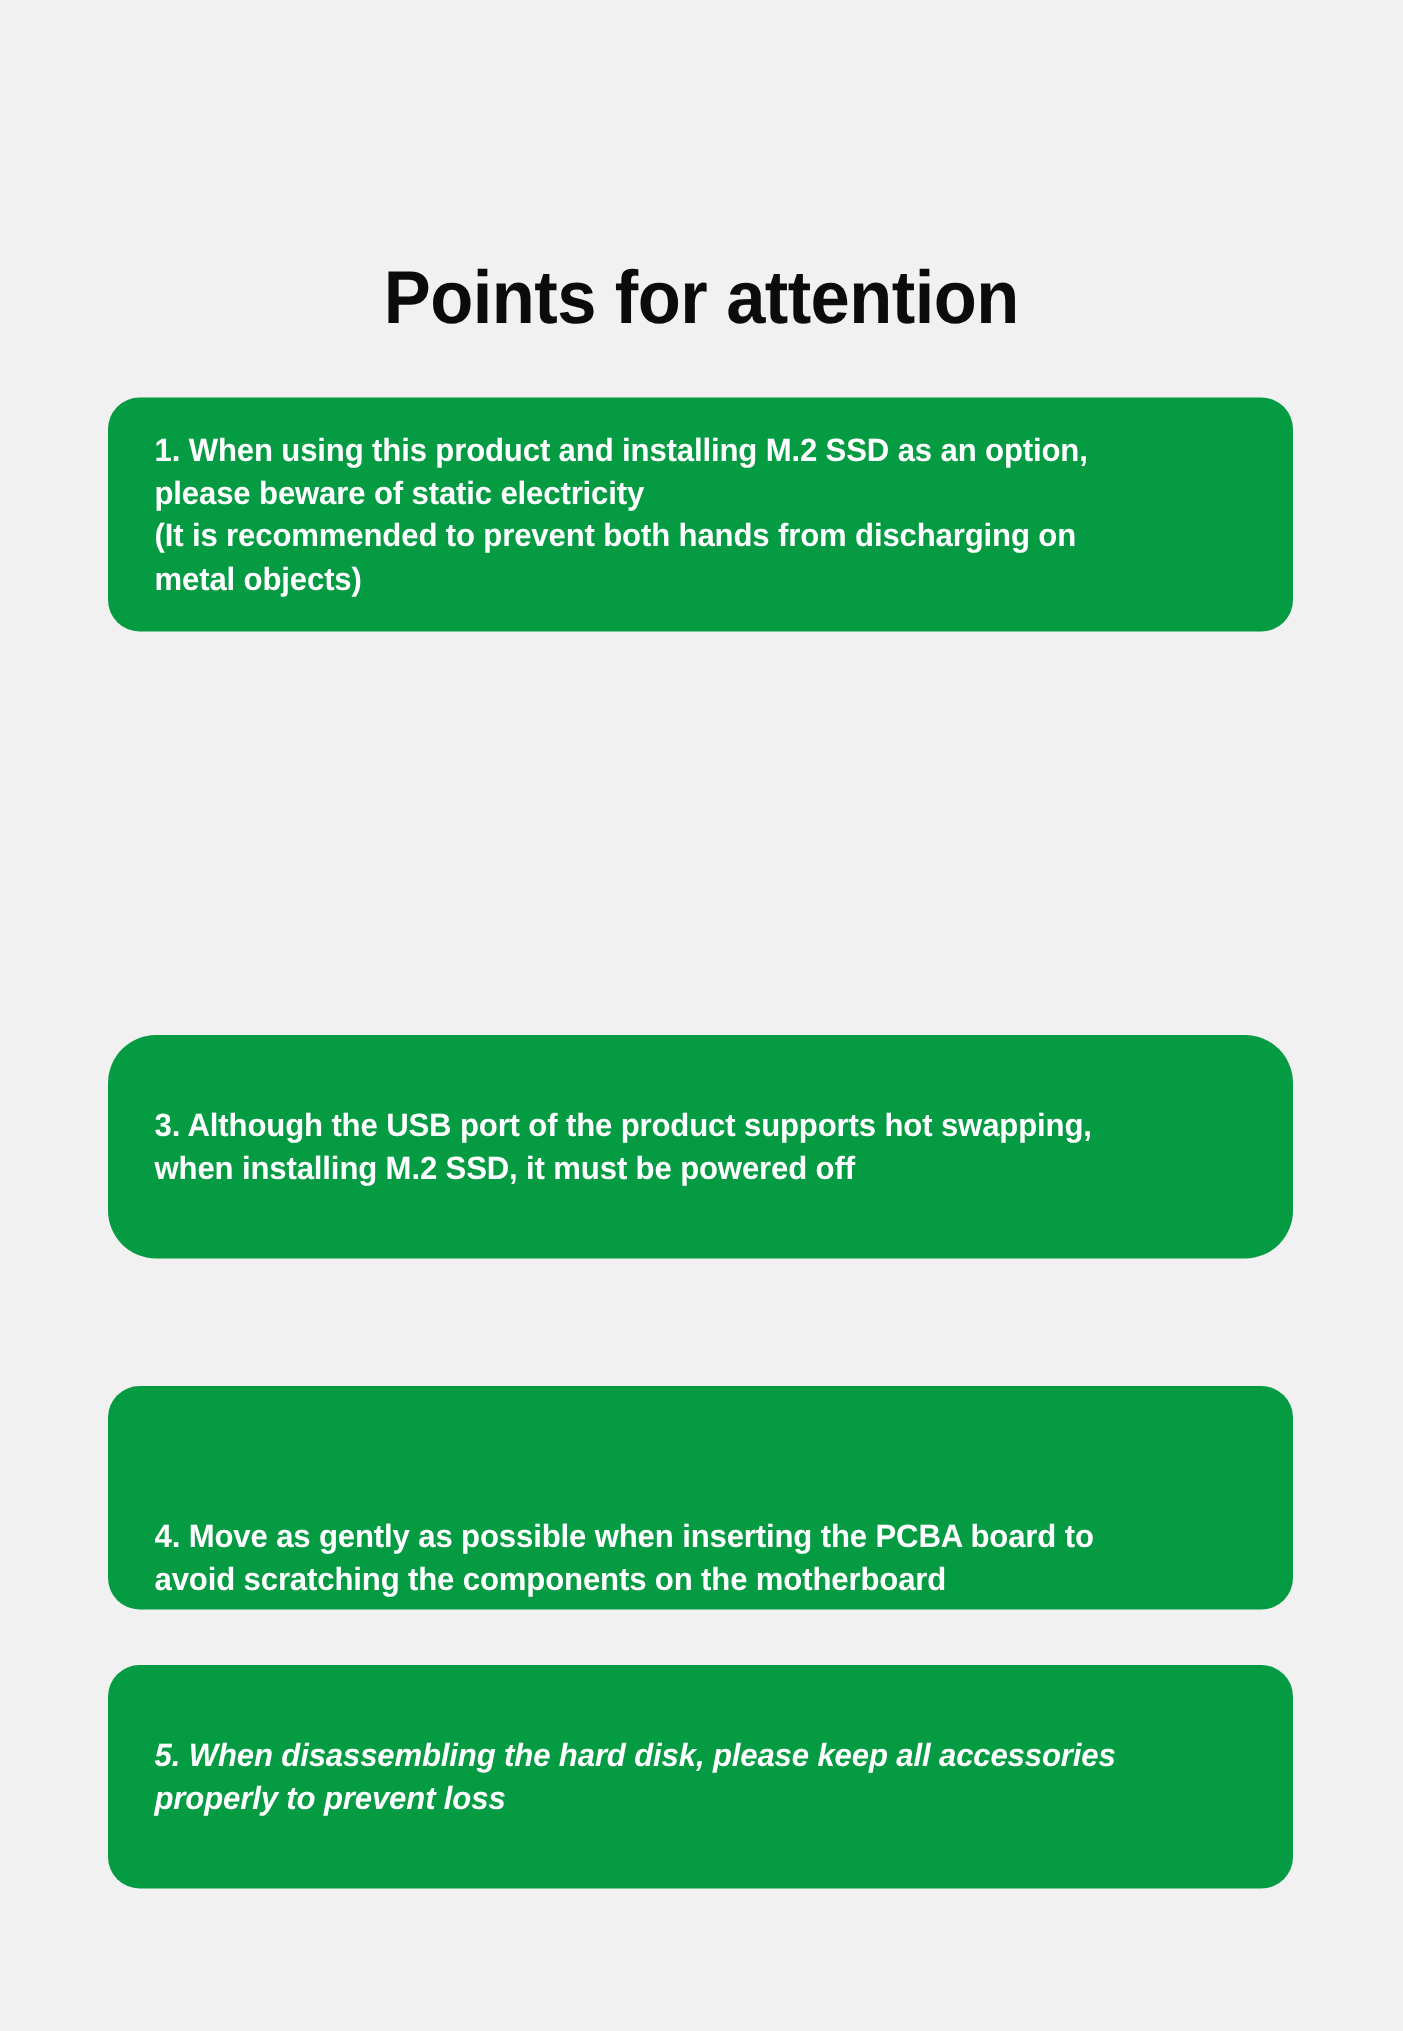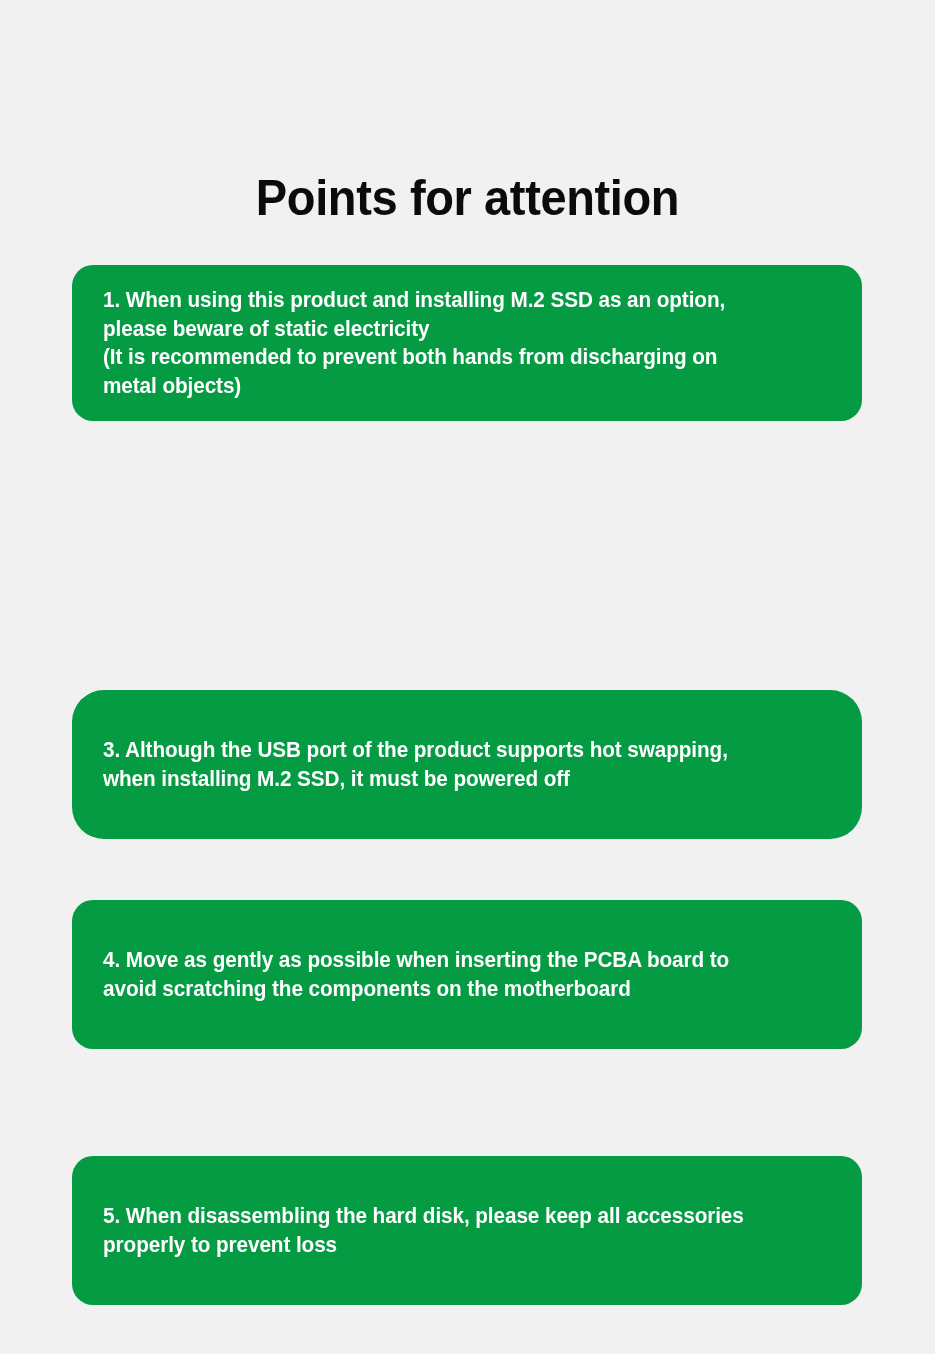--- a/index.html
+++ b/index.html
@@ -58,22 +58,22 @@
     background: #059b43;
     border-radius: 21px;
     display: flex;
     align-items: center;
     padding: 6px 38px 6px 31px;
   }
 
   .notice-card.card-1 { top: 265px;  height: 156px; }
   .notice-card.card-2 { top: 479px;  height: 152px; }
   .notice-card.card-3 { top: 690px;  height: 149px; border-radius: 32px; }
-  .notice-card.card-4 { top: 900px;  height: 149px; }
-  .notice-card.card-5 { top: 1156px; height: 149px; }
+  .notice-card.card-4 { top: 924px;  height: 149px; align-items: flex-end; }
+  .notice-card.card-5 { top: 1110px; height: 149px; font-style: italic; }
 
   .notice-text {
     color: #ffffff;
     font-size: 21.5px;
     line-height: 28.5px;
     font-weight: 600;
     letter-spacing: -0.1px;
     white-space: pre-line;
     font-family: "Liberation Sans", "DejaVu Sans", sans-serif;
     transform: scaleX(0.965);

